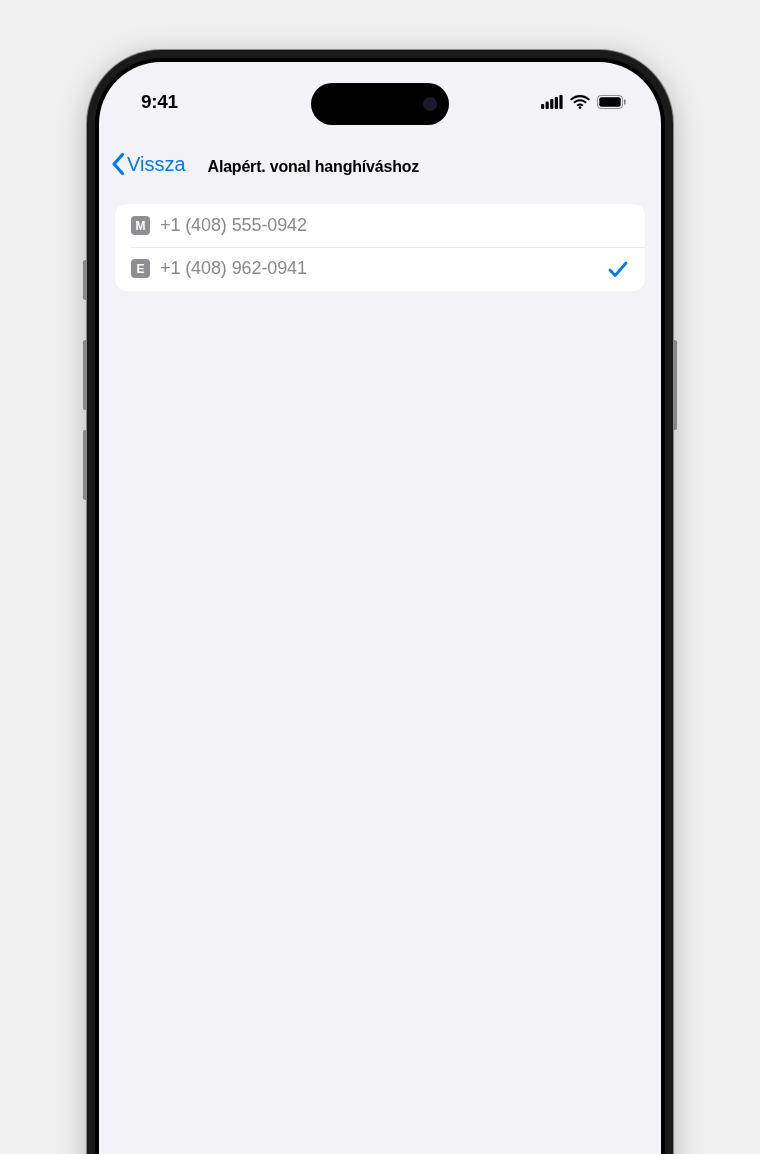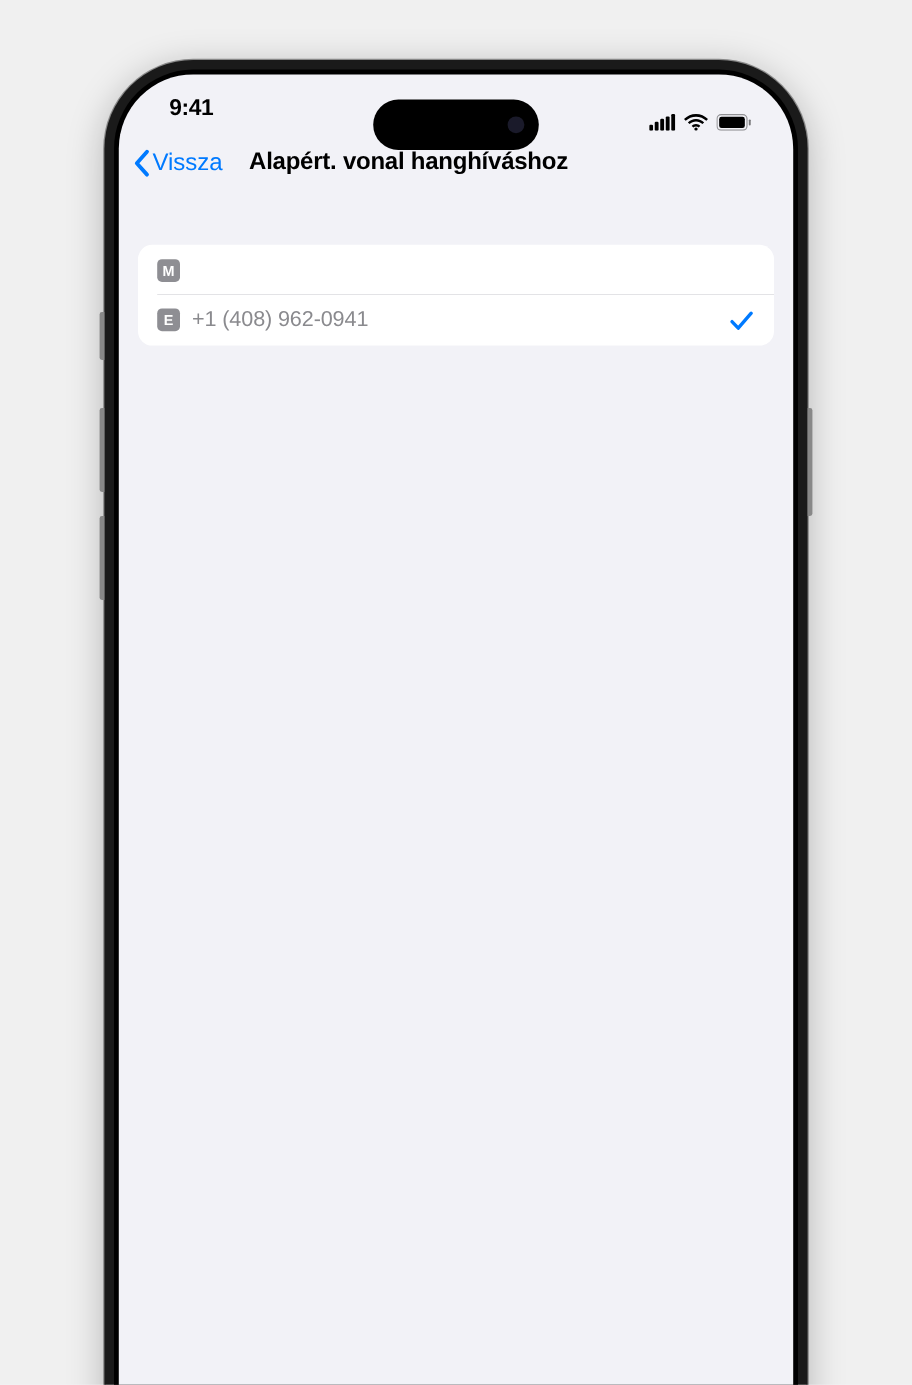--- a/index.html
+++ b/index.html
@@ -101,20 +101,21 @@
       width: 14px;
       height: 14px;
       background: #1a1a2a;
       border-radius: 50%;
     }
 
     
     .status-bar {
       height: 62px;
       display: flex;
+      align-items: center;
       justify-content: space-between;
       padding: 18px 34px 0 42px;
       position: relative;
     }
     .status-time {
       font-size: 19px;
       font-weight: 600;
       letter-spacing: -0.3px;
     }
     .status-right {
@@ -123,45 +124,45 @@
       gap: 7px;
     }
     .cellular-icon svg, .wifi-icon svg, .battery-icon svg {
       display: block;
     }
 
     
     .nav-bar {
       height: 52px;
       display: flex;
-      align-items: flex-start;
+      align-items: flex-end;
       padding: 0 12px;
-      gap: 4px;
+      gap: 16px;
     }
     .back-button {
       display: flex;
       align-items: center;
       color: #007aff;
       gap: 2px;
       cursor: pointer;
     }
     .back-chevron {
       display: flex;
       align-items: center;
     }
     .back-label {
       font-size: 20px;
       font-weight: 400;
       color: #007aff;
     }
     .nav-title {
-      font-size: 20px;
+      font-size: 16px;
       font-weight: 600;
       color: #000;
-      margin-left: 18px;
+      margin-left: 6px;
       letter-spacing: -0.2px;
     }
 
     
     .content {
       padding: 28px 16px 0 16px;
     }
     .list-group {
       background: #fff;
       border-radius: 12px;
@@ -275,20 +276,21 @@
         </div>
         <div class="nav-title">Alapért. vonal hanghíváshoz</div>
       </div>
 
       <div class="content">
         <div class="list-group">
 
           <div class="list-row">
             <div class="sim-badge">M</div>
             <div class="row-text">
+              <div class="row-sub">+1 (408) 555-0942</div>
             </div>
           </div>
 
           <div class="list-row">
             <div class="sim-badge">E</div>
             <div class="row-text">
               <div class="row-sub">+1 (408) 962-0941</div>
             </div>
             <span class="checkmark">
               <svg width="22" height="22" viewBox="0 0 22 22">

